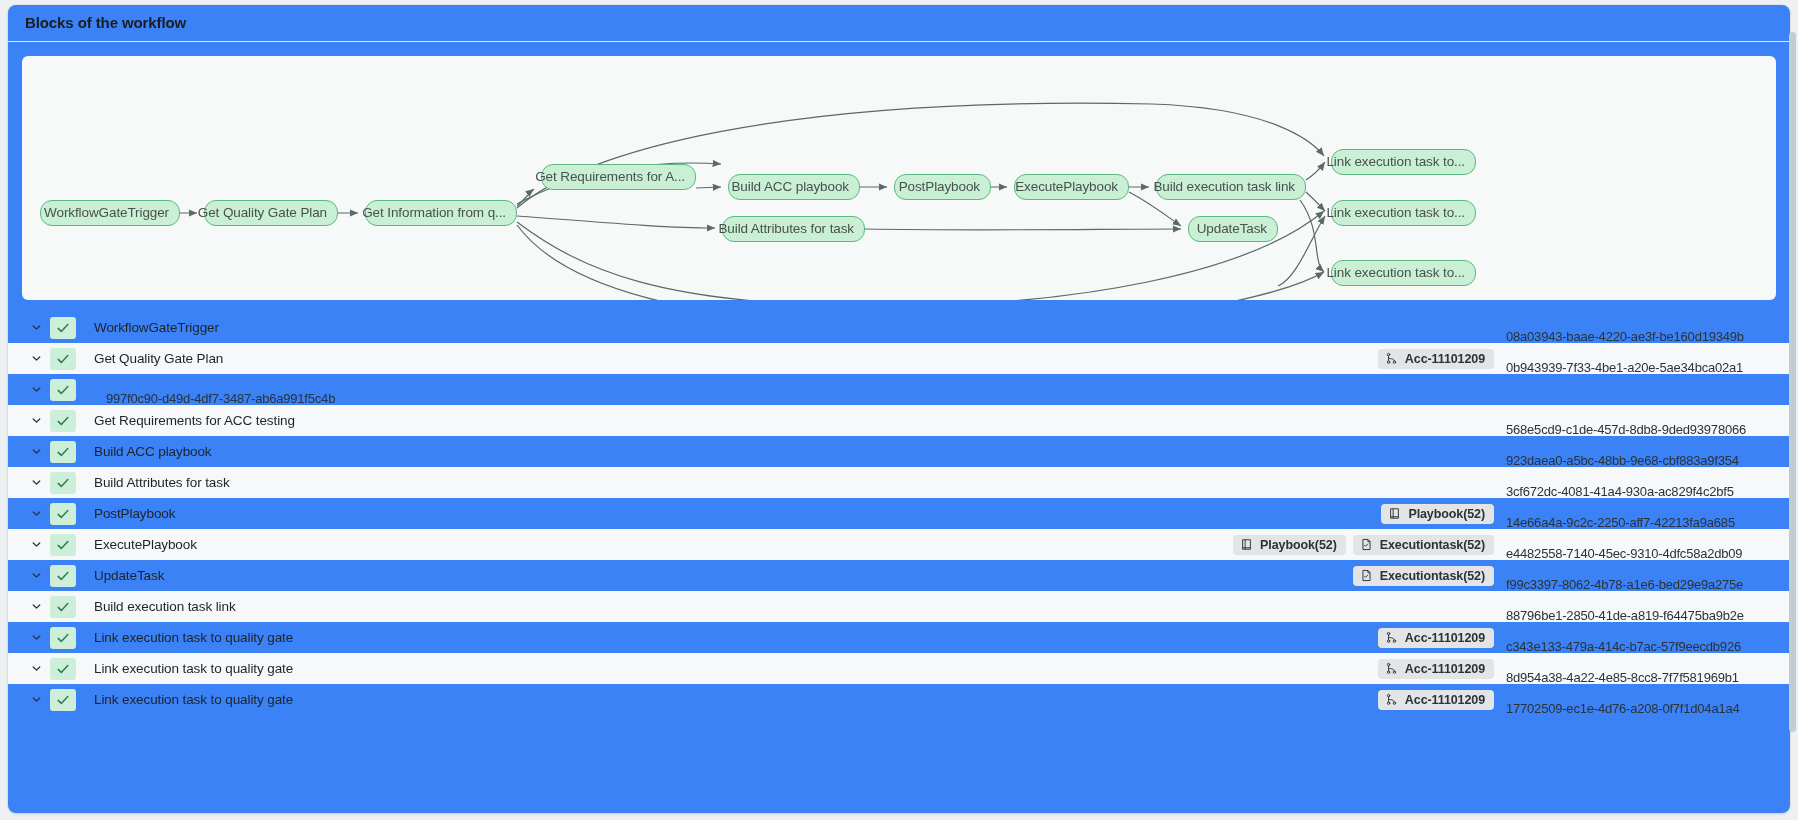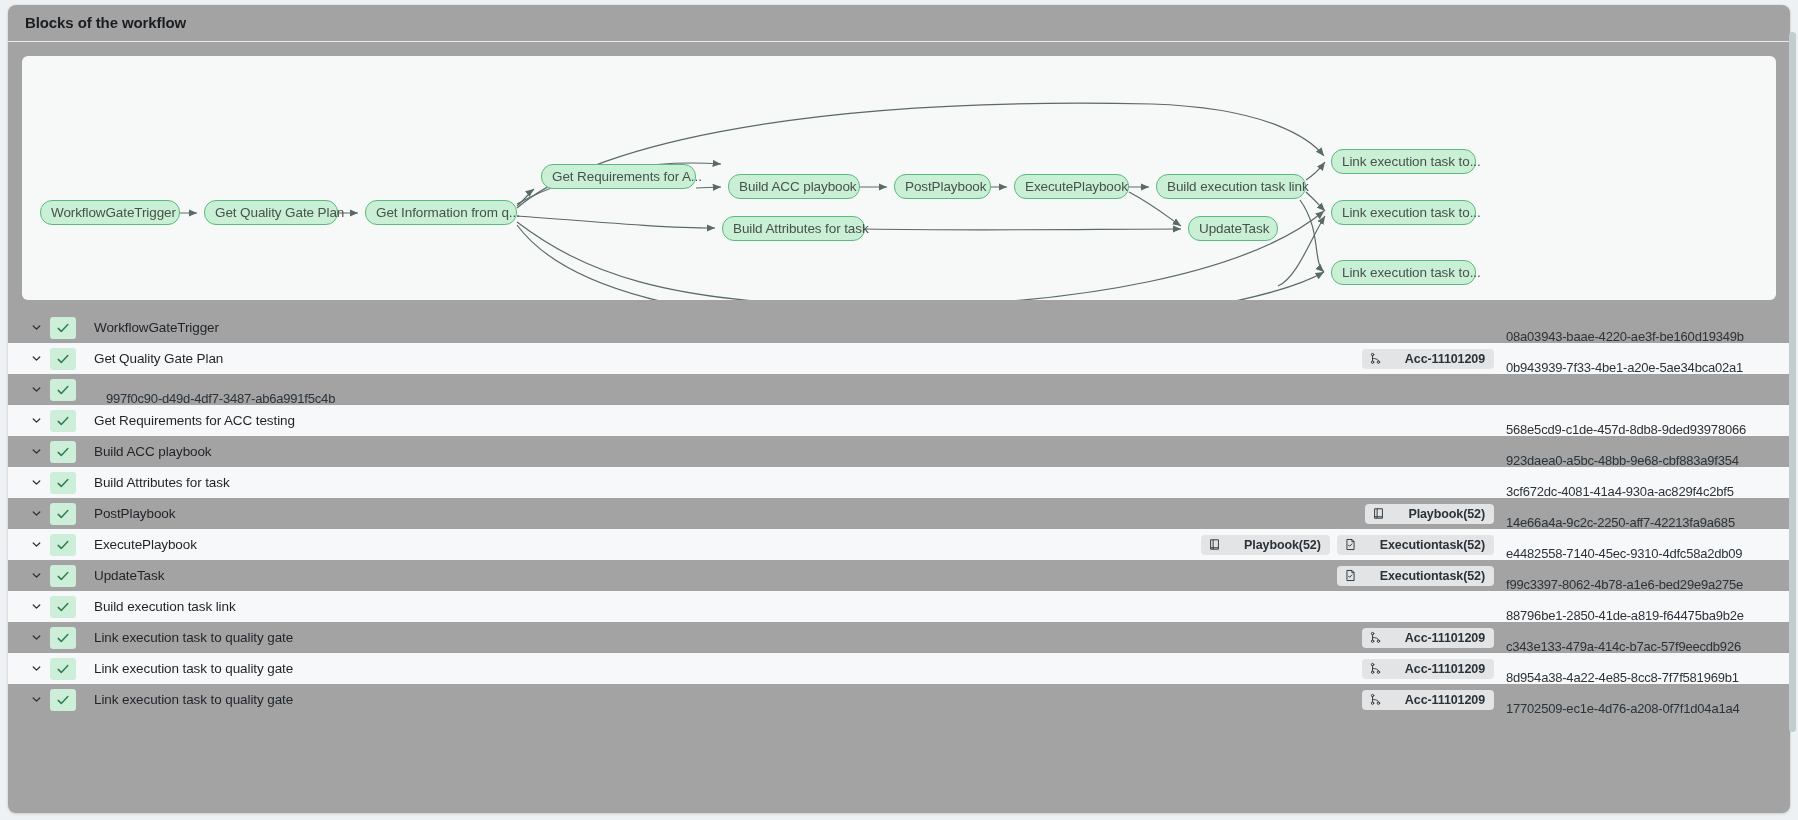--- a/index.html
+++ b/index.html
@@ -14,21 +14,21 @@
     height: 820px;
     overflow: hidden;
     background: #eef1f3;
   }
   .card {
     position: absolute;
     left: 8px;
     top: 5px;
     width: 1782px;
     height: 808px;
-    background: #a3a3a3;
+    background: #3b82f6;
     border-radius: 8px;
     box-shadow: 0 1px 3px rgba(0,0,0,0.12), 0 0 0 1px rgba(0,0,0,0.03);
     overflow: hidden;
   }
   .card-header {
     height: 36px;
     line-height: 36px;
     padding: 0 0 0 17px;
     font-size: 15px;
     font-weight: bold;
@@ -55,24 +55,24 @@
     position: absolute;
     box-sizing: border-box;
     background: #c9efd5;
     border: 1.6px solid #5bb97e;
     border-radius: 12px;
     color: #49514d;
     font-size: 13.5px;
     line-height: 1;
     display: flex;
     align-items: center;
-    justify-content: flex-start;
+    justify-content: flex-end;
     white-space: nowrap;
-    height: 25px;
-    padding: 6px 10px;
+    height: 14px;
+    padding: 12px 10px;
     letter-spacing: -0.1px;
   }
   
   .rows {
     margin-top: 12px;
   }
   .row {
     display: flex;
     align-items: center;
     height: 31px;
@@ -111,21 +111,21 @@
   .badges {
     display: flex;
     align-items: center;
     gap: 7px;
     margin-right: 12px;
     flex: 0 0 auto;
   }
   .badge {
     display: inline-flex;
     align-items: center;
-    gap: 23px;
+    gap: 7px;
     background: #e2e4e6;
     border-radius: 4px;
     padding: 3px 9px 3px 7px;
     font-size: 12.5px;
     font-weight: bold;
     color: #2b3238;
     white-space: nowrap;
     letter-spacing: -0.1px;
   }
   .badge svg { display: block; }

